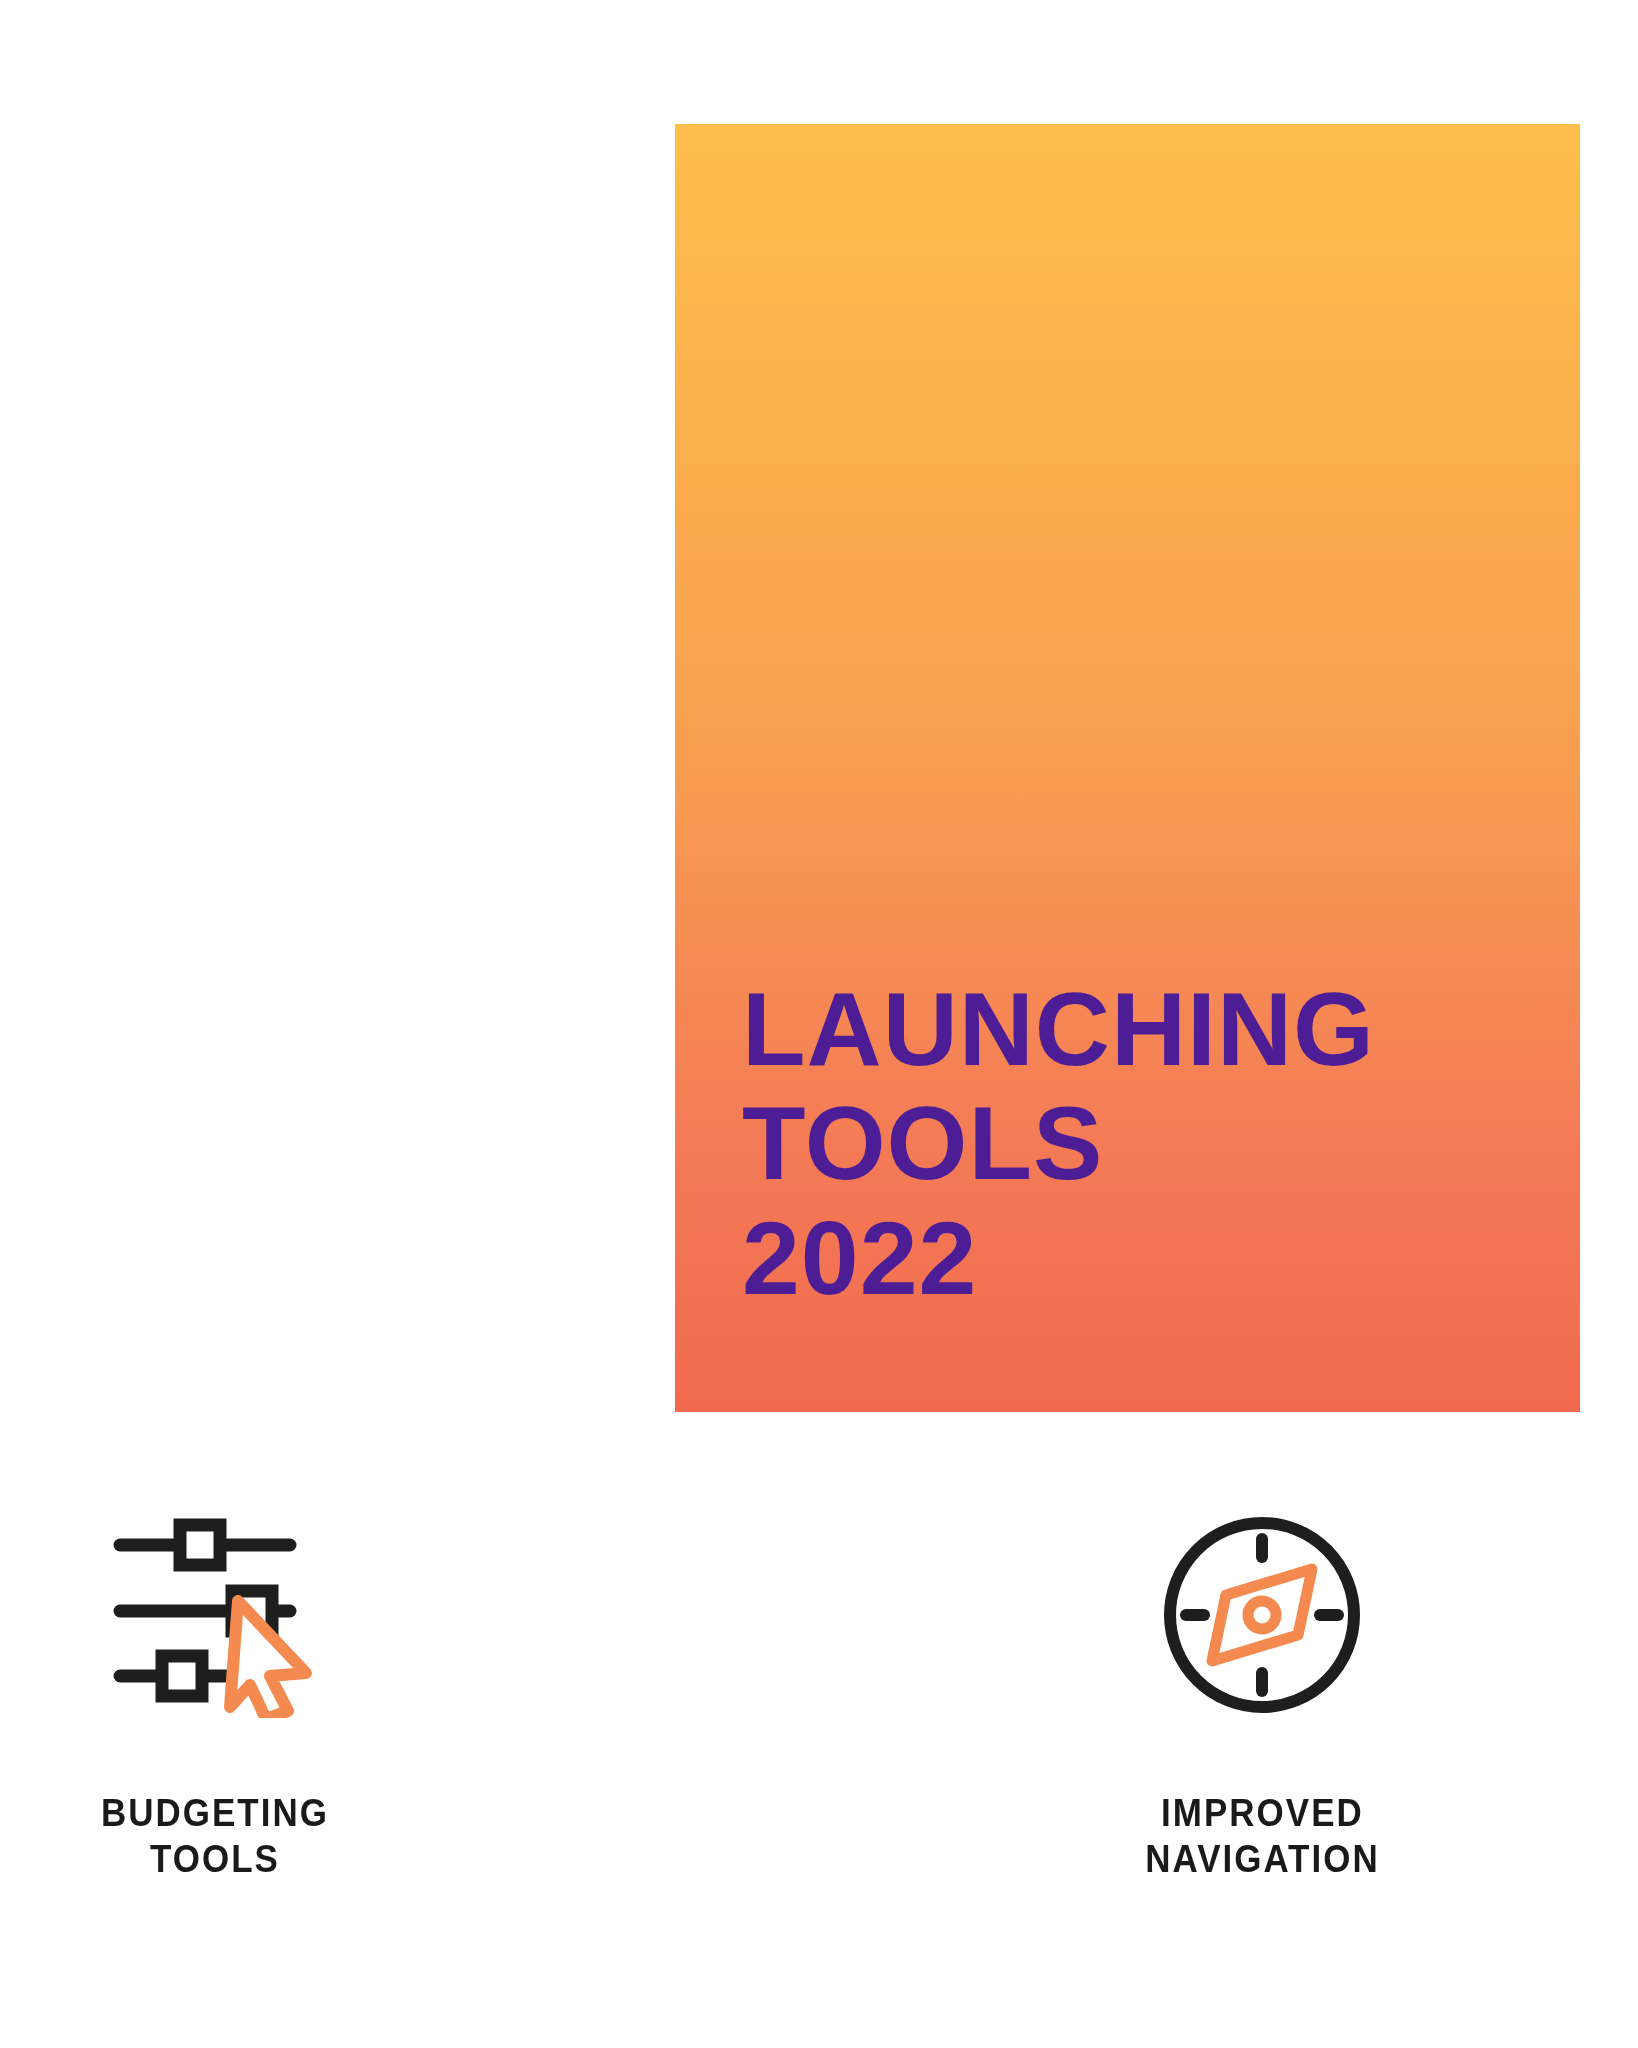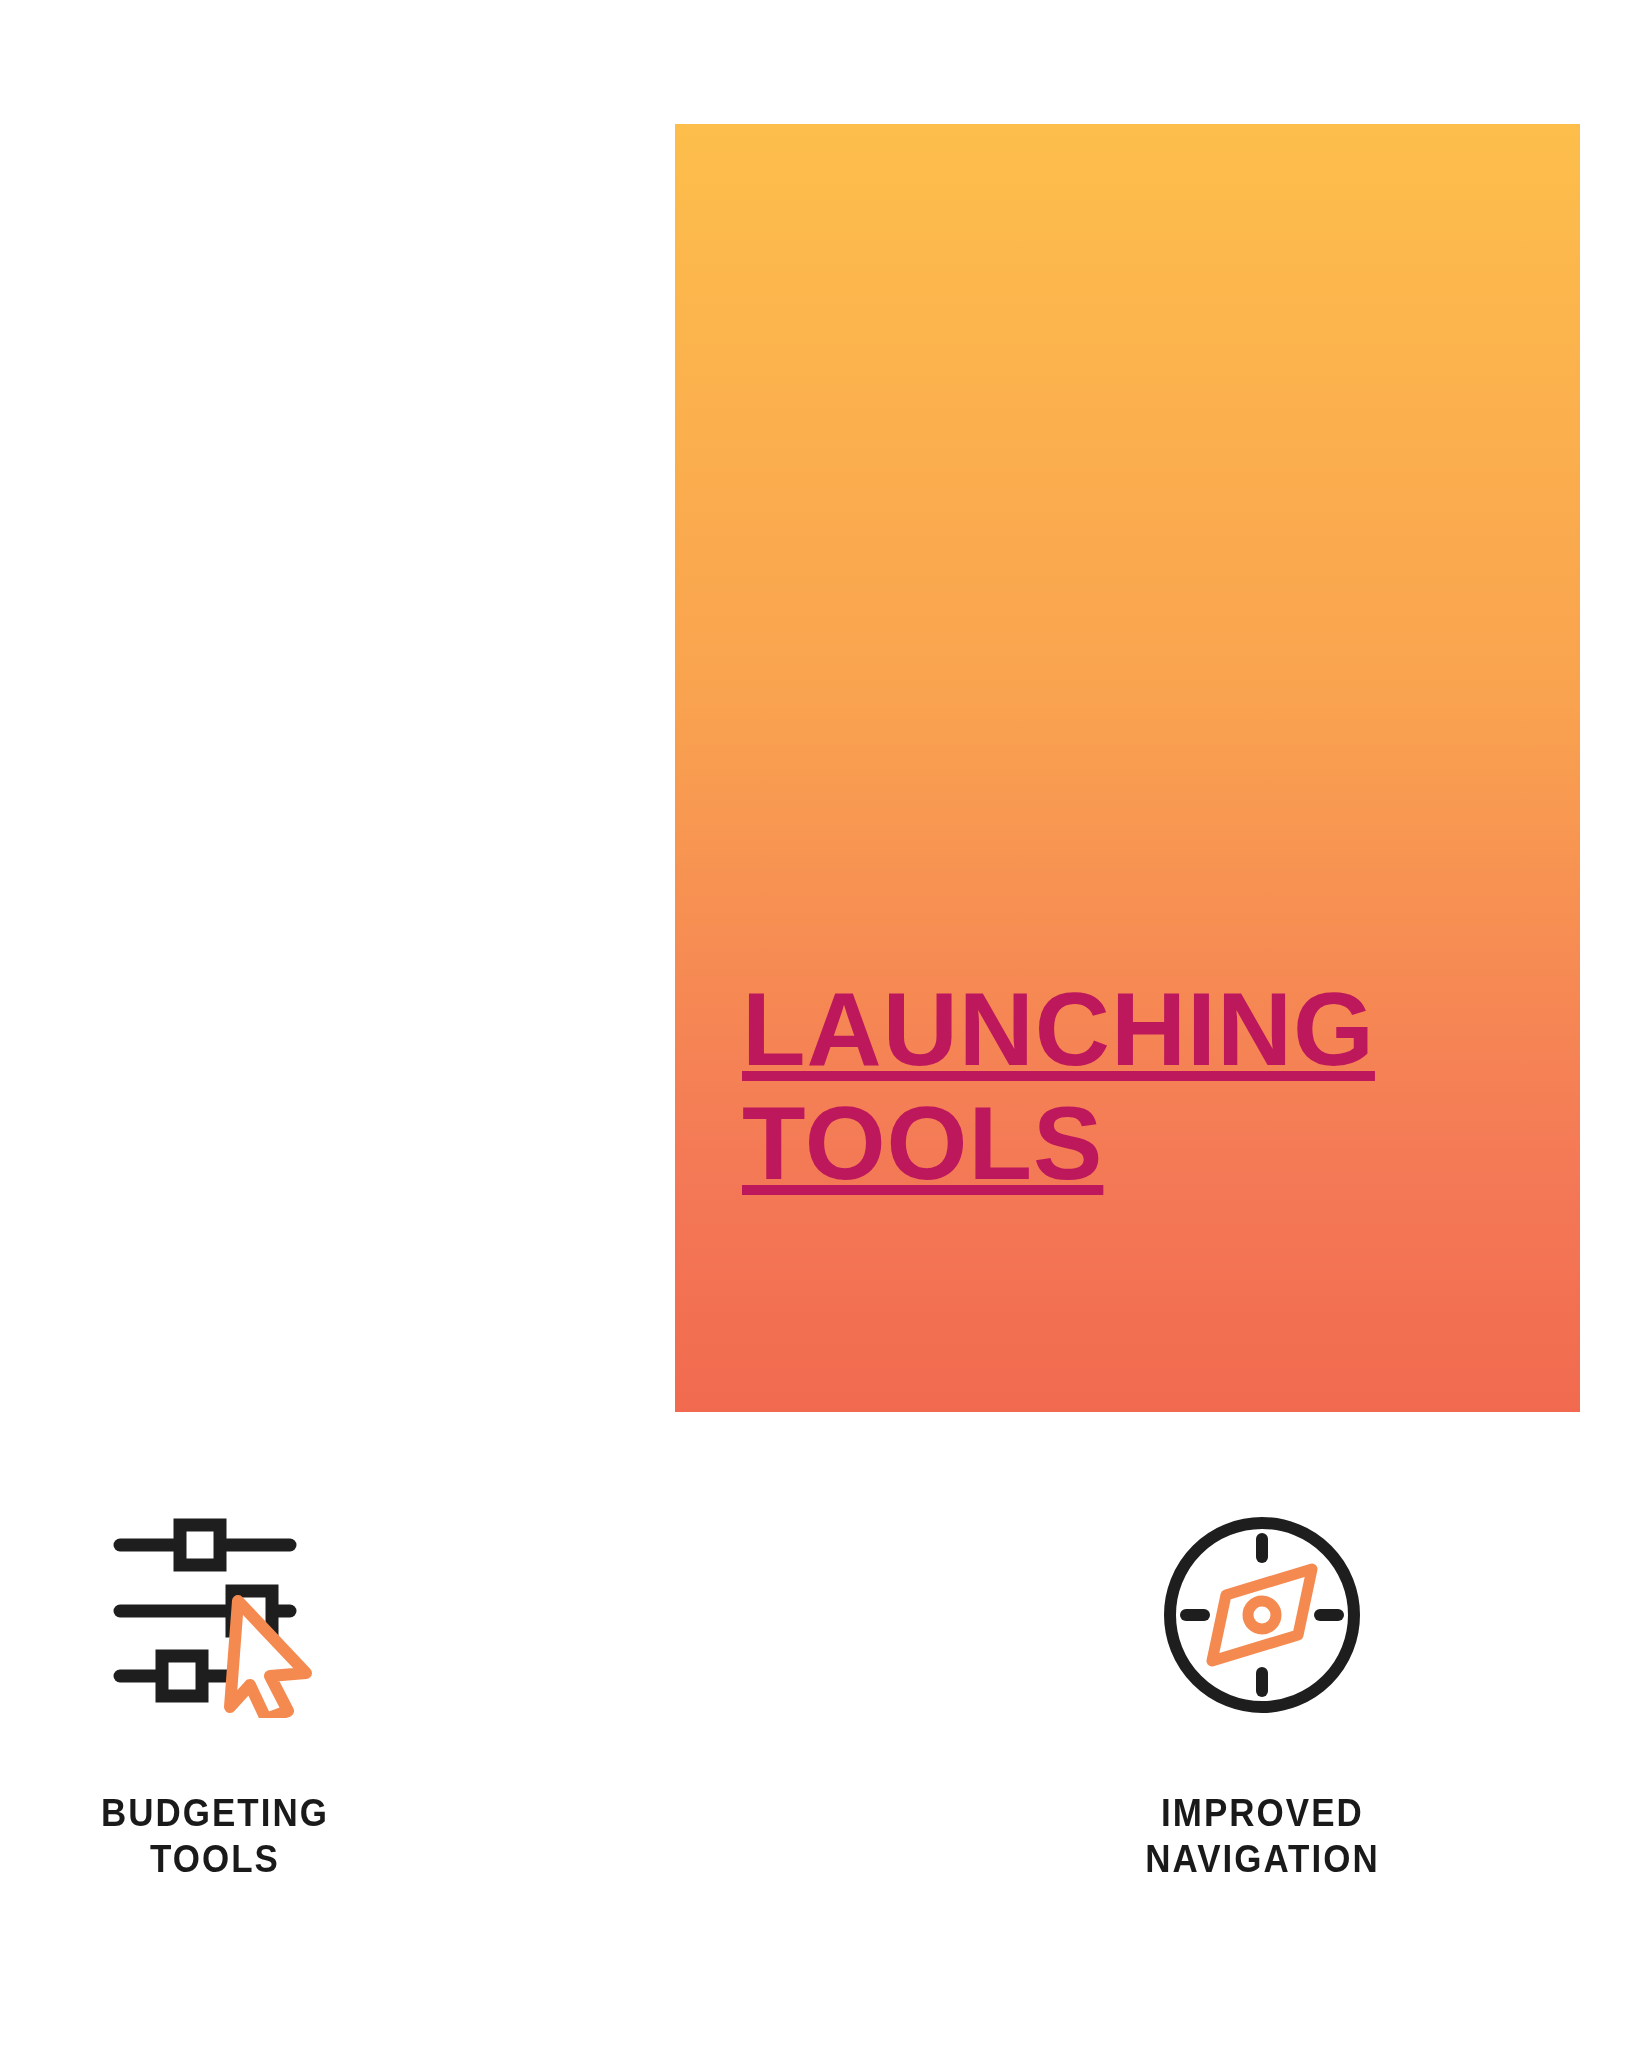--- a/index.html
+++ b/index.html
@@ -52,28 +52,27 @@
 
   
   .sub {
     position: absolute;
     left: 742px;
     top: 972px;
     width: 820px;
   }
   .sub-line {
     display: block;
-    color: #be185d;
+    color: #4c1d95;
     font-family: "Liberation Sans", sans-serif;
     font-weight: bold;
     font-size: 104px;
     line-height: 1.1;
     letter-spacing: 1px;
     white-space: nowrap;
-    text-decoration: underline;
   }
 
   
   .features {
     position: absolute;
     left: 0px;
     top: 1500px;
     width: 1477px;
     display: flex;
     flex-direction: row;
@@ -109,20 +108,21 @@
 <body>
 
 <div id="poster">
 
   <div class="orange-panel"></div>
 
 
   <div class="sub">
     <span class="sub-line">LAUNCHING</span>
     <span class="sub-line">TOOLS</span>
+    <span class="sub-line">2022</span>
   </div>
 
   <div class="features">
 
     <div class="feature">
       <div class="feature-icon">
         <svg width="210" height="205" viewBox="0 0 210 205" xmlns="http://www.w3.org/2000/svg">
           <g stroke="#1E1E1E" stroke-width="13" stroke-linecap="round" fill="none">
             <line x1="10" y1="32" x2="180" y2="32"></line>
             <line x1="10" y1="98" x2="180" y2="98"></line>

